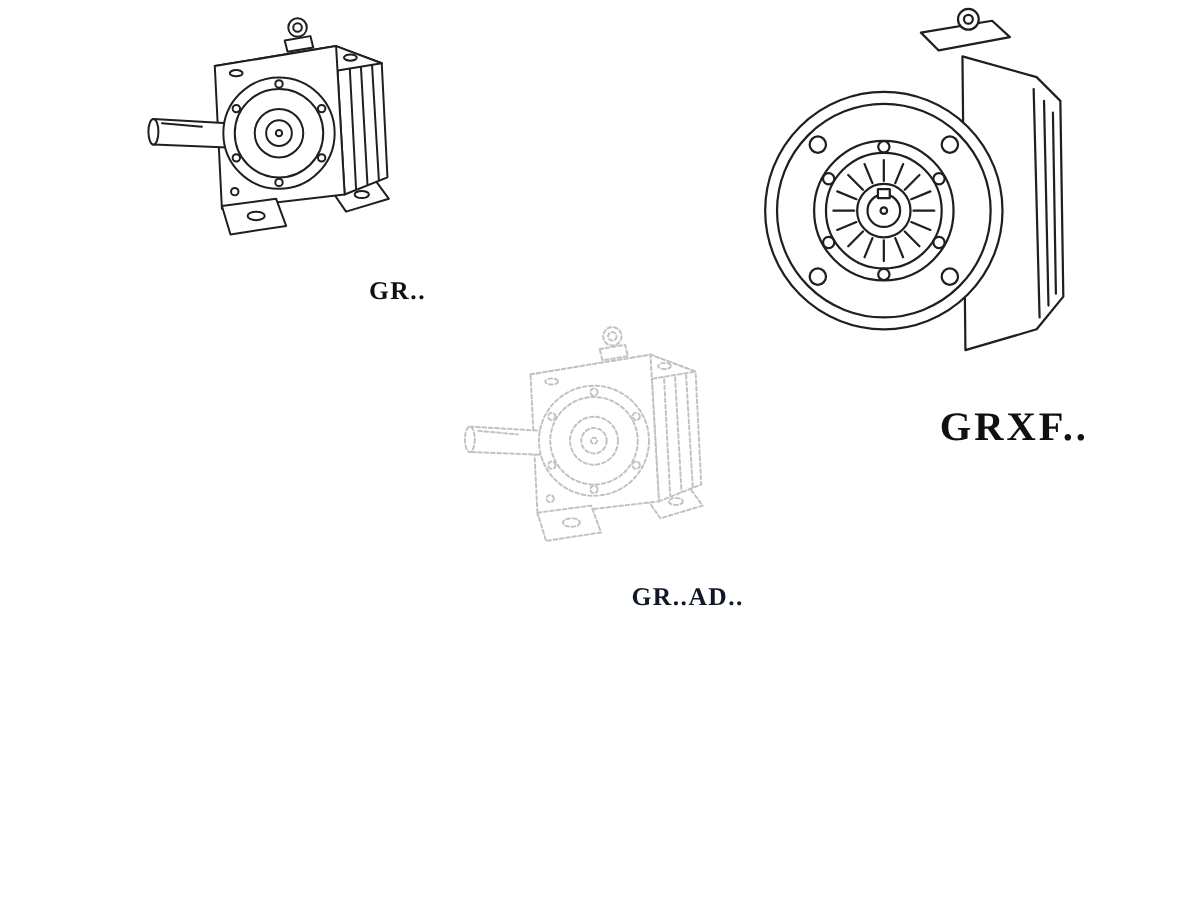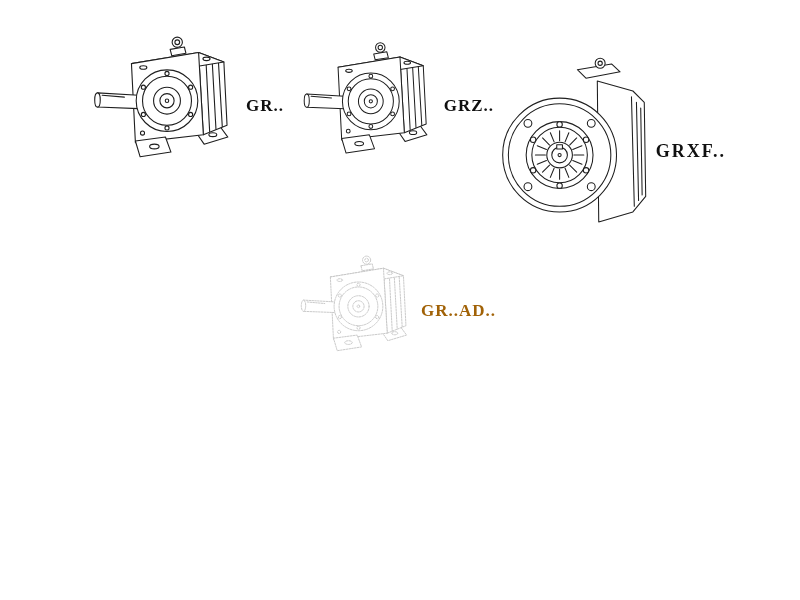--- a/index.html
+++ b/index.html
@@ -1,26 +1,26 @@
 <!DOCTYPE html>
 <html><head>
 <meta charset="utf-8">
 <style>
   *{margin:0;padding:0;box-sizing:border-box}
   html,body{width:800px;height:600px;background:#ffffff;overflow:hidden;
     font-family:"Liberation Serif",serif}
   #canvas{position:relative;width:800px;height:600px;background:#ffffff}
-  .cell{position:absolute;display:flex;flex-direction:row;align-items:center;
+  .cell{position:absolute;display:flex;flex-direction:column;align-items:flex-end;
     color:#1f1f1f}
   .cell .art{flex:1 1 auto;width:100%;min-height:0;display:block}
   .cap{font-weight:700;font-size:17px;letter-spacing:1px;color:#101010;
     padding-top:2px;white-space:nowrap}
-  .big .cap{font-size:18px;letter-spacing:2px}
+  .big .cap{font-size:27px;letter-spacing:2px}
   .ghost{color:#c2c2c2}
-  .ghost .cap{color:#a16207}
+  .ghost .cap{color:#0f172a}
   .ghost .art{stroke-dasharray:2.6 1.9}
   #defs-svg{position:absolute;width:0;height:0;overflow:hidden}
 </style>
 </head>
 <body>
 
 <svg id="defs-svg" aria-hidden="true">
   <defs>
     <symbol id="sym-iso-gear" viewBox="0 0 200 185">
       <g fill="#fff" stroke="currentColor" stroke-width="1.4" stroke-linejoin="round" stroke-linecap="round">
@@ -149,26 +149,20 @@
 
 <div id="canvas">
 
   <figure class="cell" style="left:88px;top:6px;width:196px;height:198px">
     <svg class="art" viewBox="0 0 200 185">
         <use href="#sym-iso-gear"></use>
       </svg>
     <figcaption class="cap">GR..</figcaption>
   </figure>
 
-  <figure class="cell" style="left:298px;top:6px;width:196px;height:198px">
-    <svg class="art" viewBox="0 0 200 185">
-        <use href="#sym-iso-gear"></use>
-      </svg>
-    <figcaption class="cap">GRZ..</figcaption>
-  </figure>
 
   <figure class="cell big" style="left:492px;top:0px;width:234px;height:300px">
     <svg class="art" viewBox="0 0 230 270">
         <use href="#sym-grxf"></use>
       </svg>
     <figcaption class="cap">GRXF..</figcaption>
   </figure>
 
 
   <figure class="cell ghost" style="left:296px;top:212px;width:200px;height:196px">

